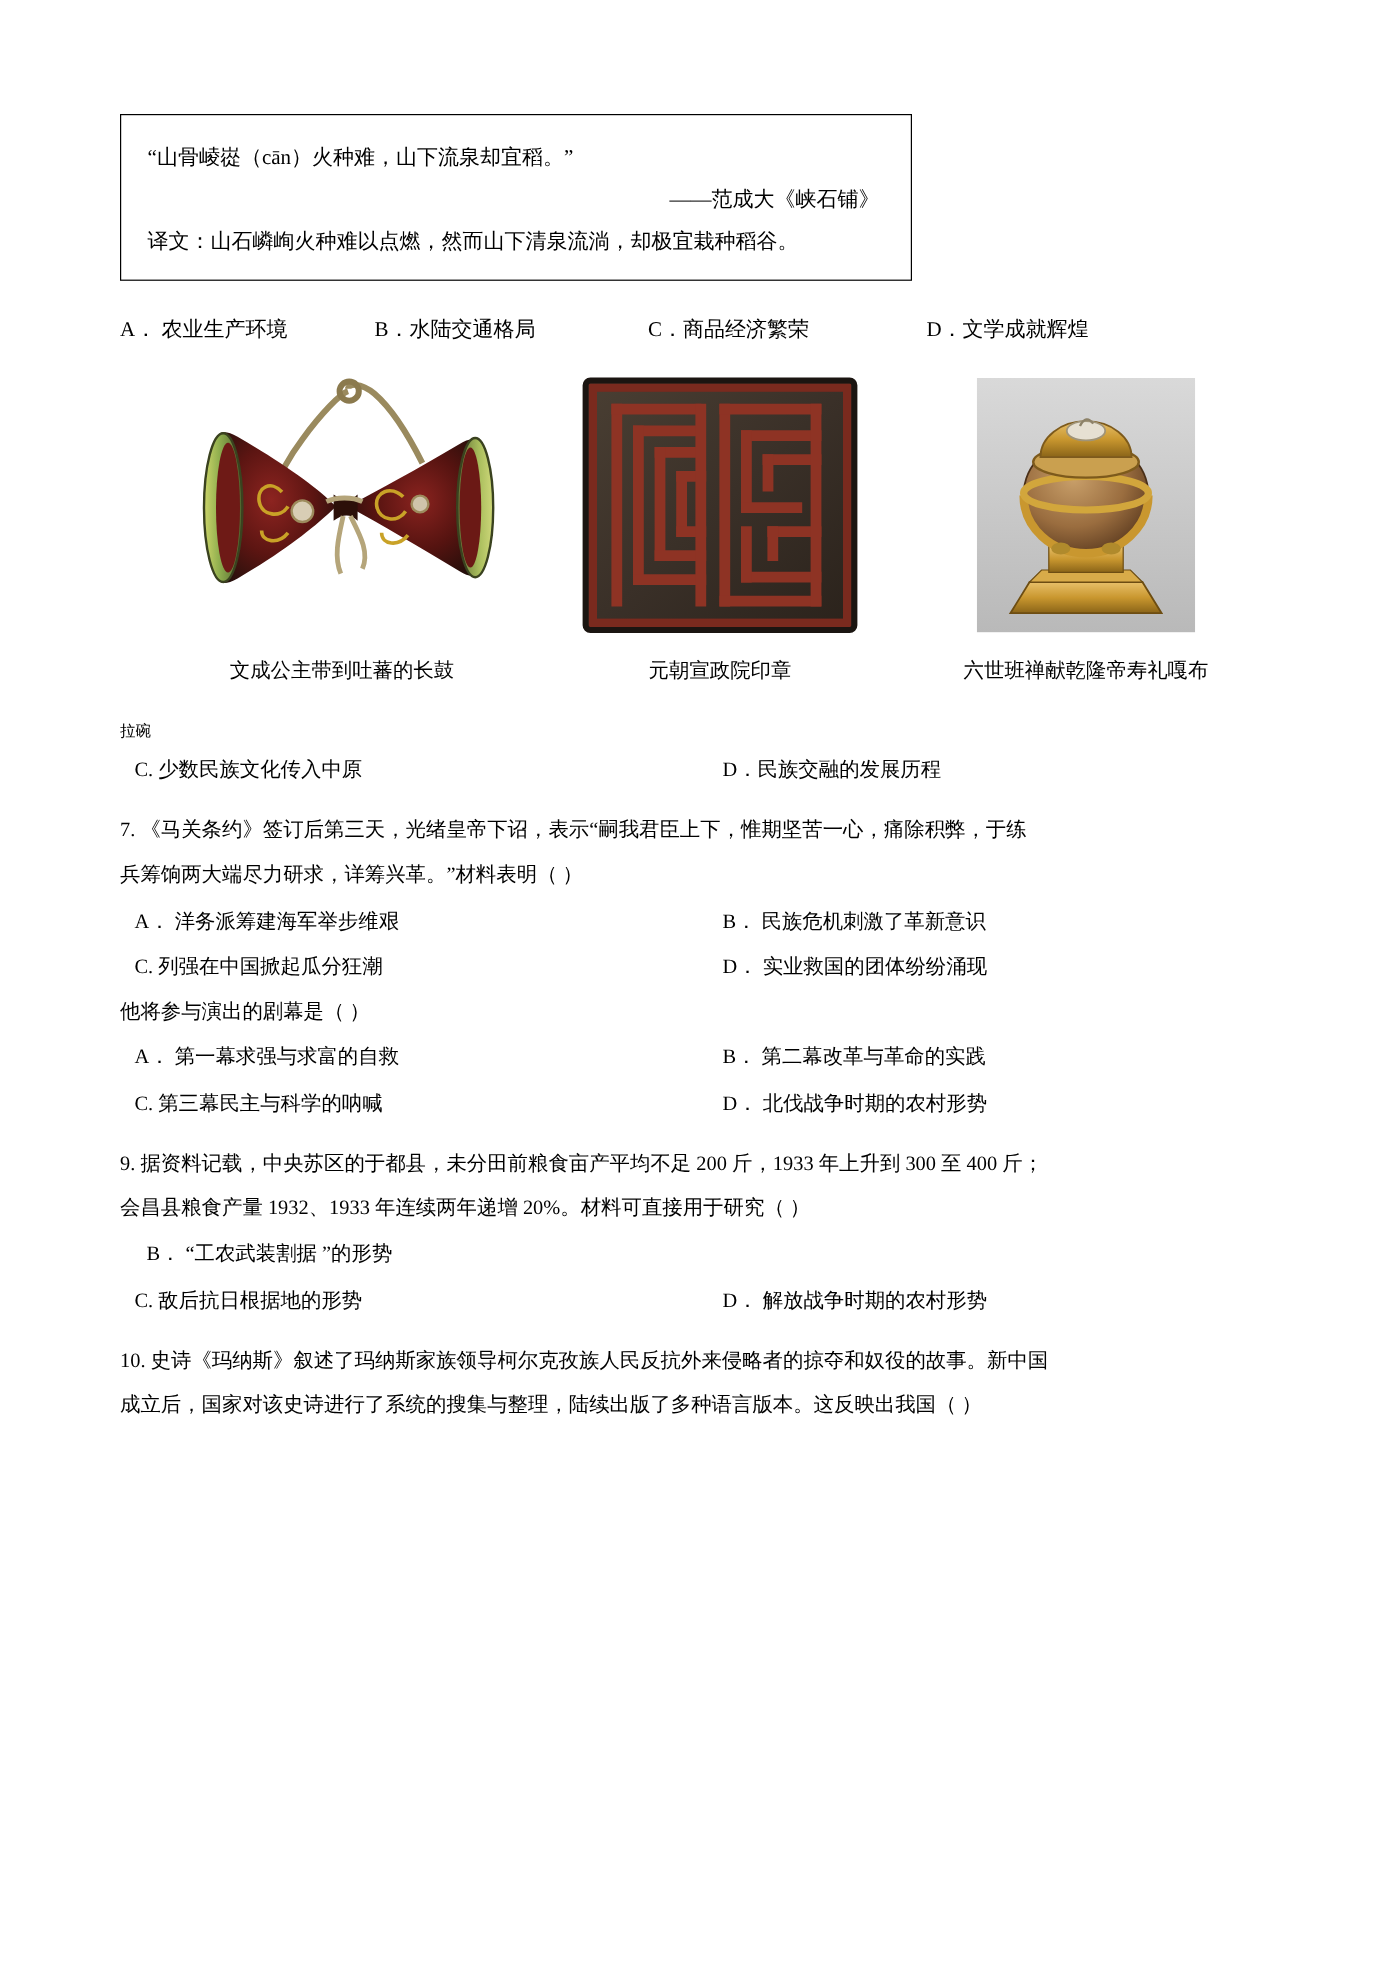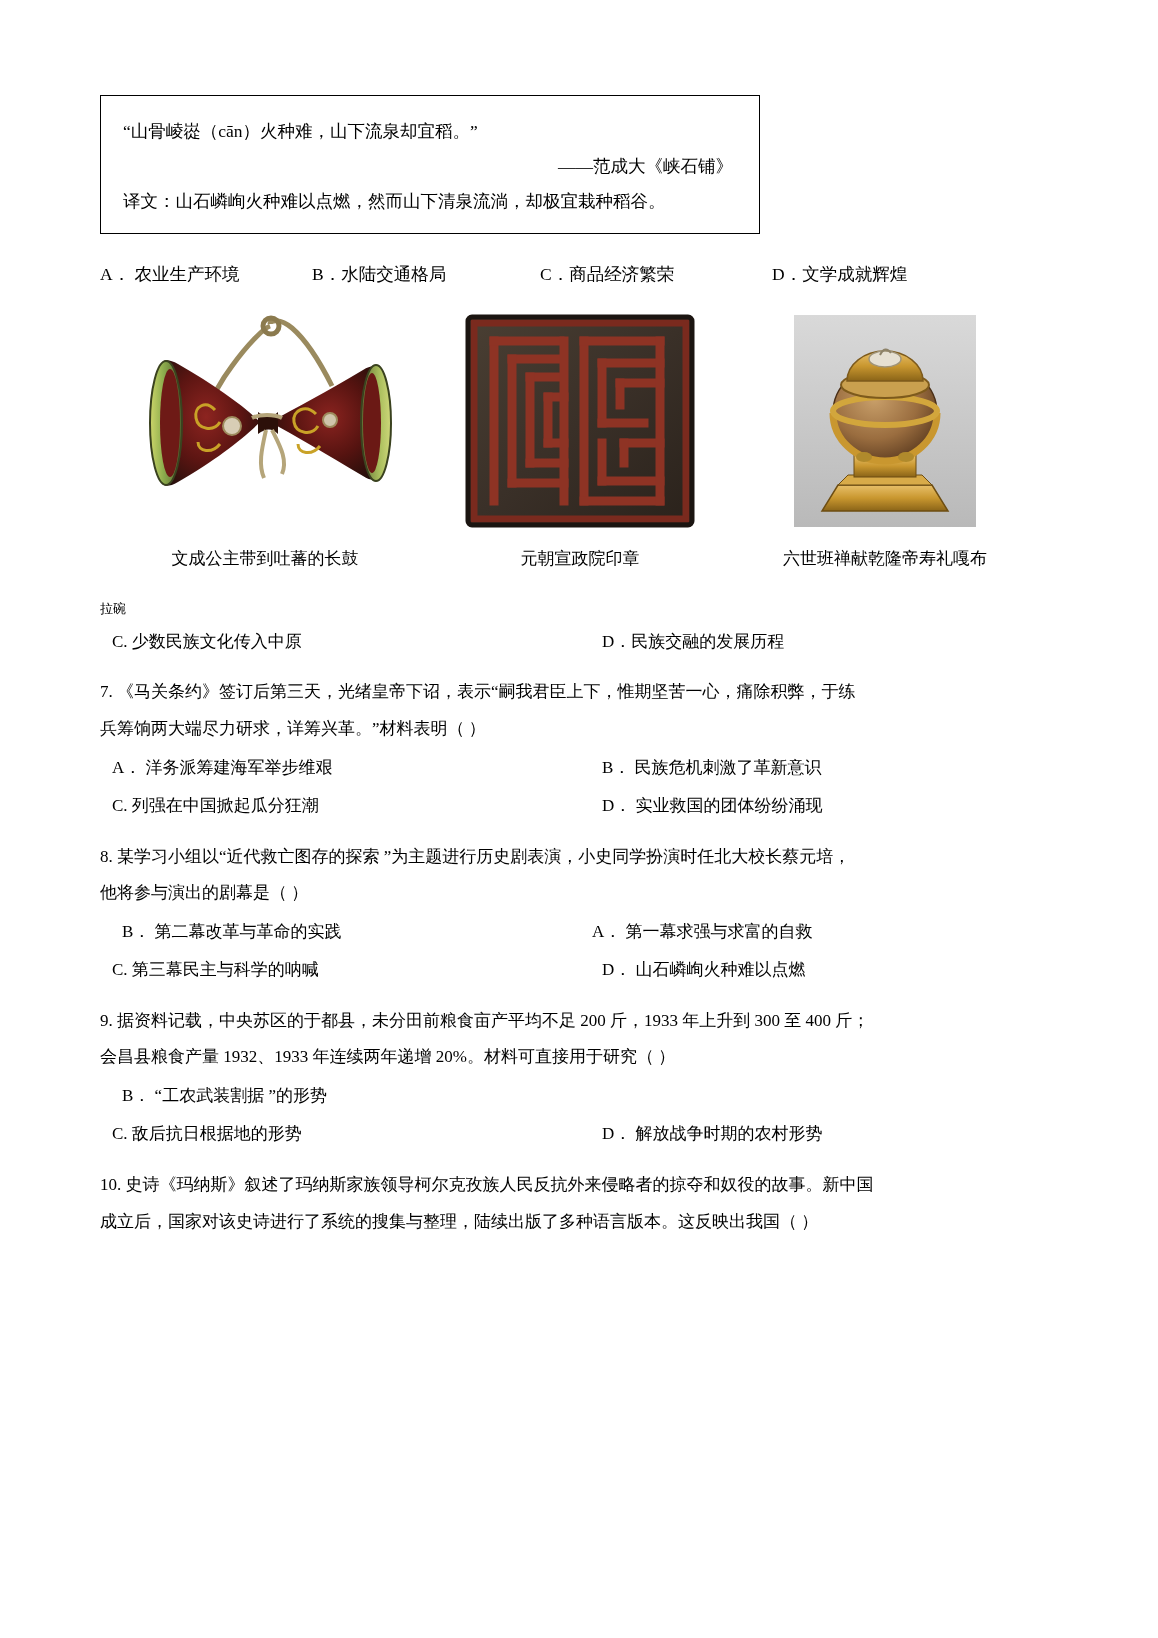--- a/index.html
+++ b/index.html
@@ -71,21 +71,21 @@
     box-sizing: border-box;
   }
   .two-col .col.right {
     padding-left: 22px;
   }
   .indent-a { padding-left: 12px; }
 
   
   .artifacts {
     display: flex;
-    justify-content: flex-start;
+    justify-content: flex-end;
     margin-top: 18px;
   }
   .artifact {
     text-align: center;
   }
   .art1 { width: 330px; }
   .art2 { width: 300px; }
   .art3 { width: 310px; }
   .art-caption {
     font-size: 17px;
@@ -312,29 +312,28 @@
     <div class="q" style="margin-top:0;">兵筹饷两大端尽力研求，详筹兴革。”材料表明（      ）</div>
     <div class="two-col">
       <div class="col indent-a">A． 洋务派筹建海军举步维艰</div>
       <div class="col right">B． 民族危机刺激了革新意识</div>
     </div>
     <div class="two-col">
       <div class="col indent-a">C. 列强在中国掀起瓜分狂潮</div>
       <div class="col right">D． 实业救国的团体纷纷涌现</div>
     </div>
 
-    <div class="q">8.  某学习小组以“近代救亡图存的探索 ”为主题进行历史剧表演，小史同学扮演时任北大校长蔡元培，</div>
     <div class="q" style="margin-top:0;">他将参与演出的剧幕是（      ）</div>
     <div class="two-col">
+      <div class="col indent-a">A． 第一幕求强与求富的自救</div>
       <div class="col right">B． 第二幕改革与革命的实践</div>
-      <div class="col indent-a">A． 第一幕求强与求富的自救</div>
     </div>
     <div class="two-col">
       <div class="col indent-a">C. 第三幕民主与科学的呐喊</div>
-      <div class="col right">D． 山石嶙峋火种难以点燃</div>
+      <div class="col right">D． 北伐战争时期的农村形势</div>
     </div>
 
     <div class="q">9.  据资料记载，中央苏区的于都县，未分田前粮食亩产平均不足  200 斤，1933 年上升到 300 至 400 斤；</div>
     <div class="q" style="margin-top:0;">会昌县粮食产量 1932、1933 年连续两年递增 20%。材料可直接用于研究（      ）</div>
     <div class="two-col">
       <div class="col right">B． “工农武装割据 ”的形势</div>
     </div>
     <div class="two-col">
       <div class="col indent-a">C. 敌后抗日根据地的形势</div>
       <div class="col right">D． 解放战争时期的农村形势</div>

